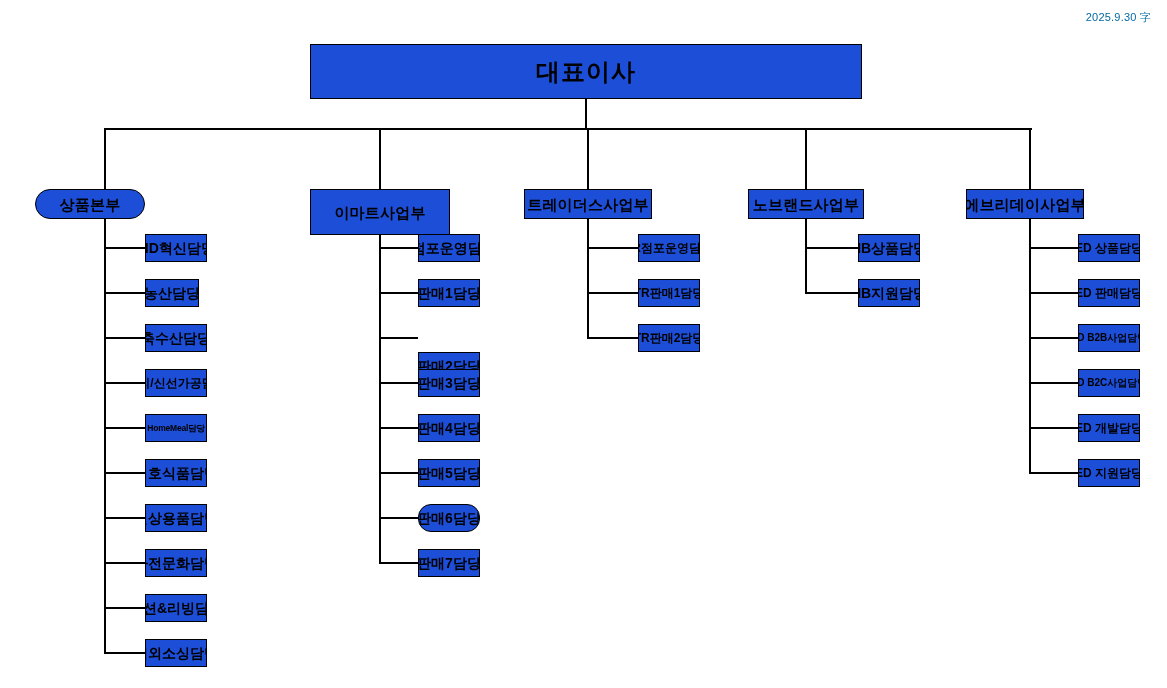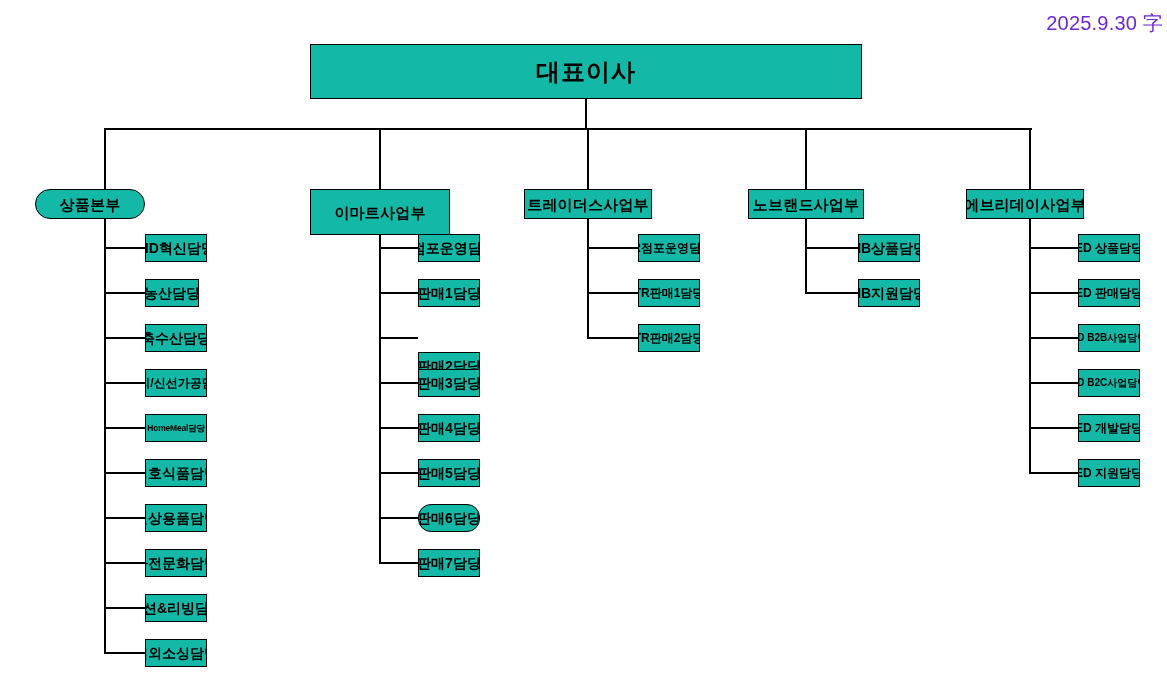--- a/index.html
+++ b/index.html
@@ -15,33 +15,33 @@
   #chart-root {
     position: relative;
     width: 1167px;
     height: 688px;
     background: #ffffff;
     overflow: hidden;
   }
   
   .date-stamp {
     position: absolute;
-    right: 4px;
+    right: 16px;
     top: 10px;
-    font-size: 20px;
+    font-size: 11px;
     letter-spacing: 0.2px;
-    color: #6d28d9;
+    color: #0369a1;
     white-space: nowrap;
   }
   
   .node {
     position: absolute;
     box-sizing: border-box;
     border: 1.6px solid #000000;
-    background: #14b8a6;
+    background: #1d4ed8;
     display: flex;
     align-items: center;
     justify-content: center;
     text-align: center;
     line-height: 1;
     overflow: hidden;
     white-space: nowrap;
     z-index: 3;
   }
   .node-root {

